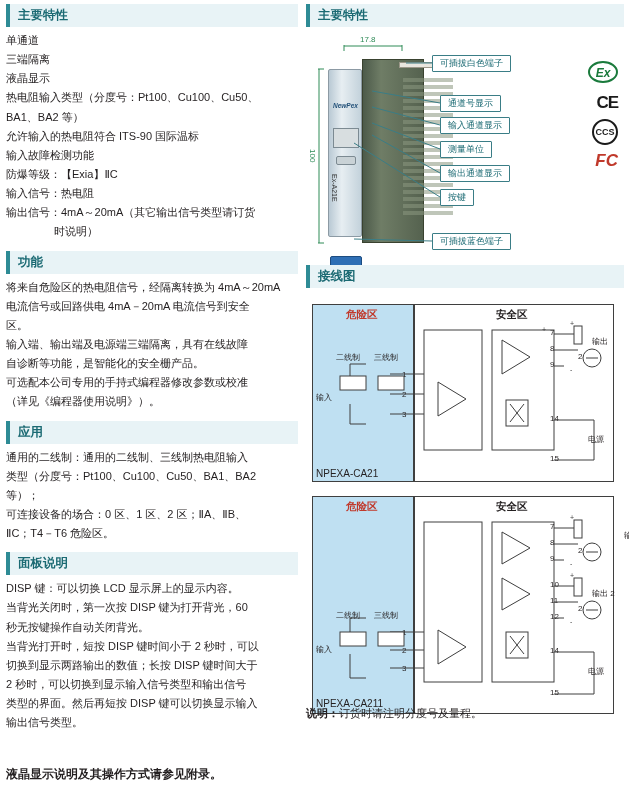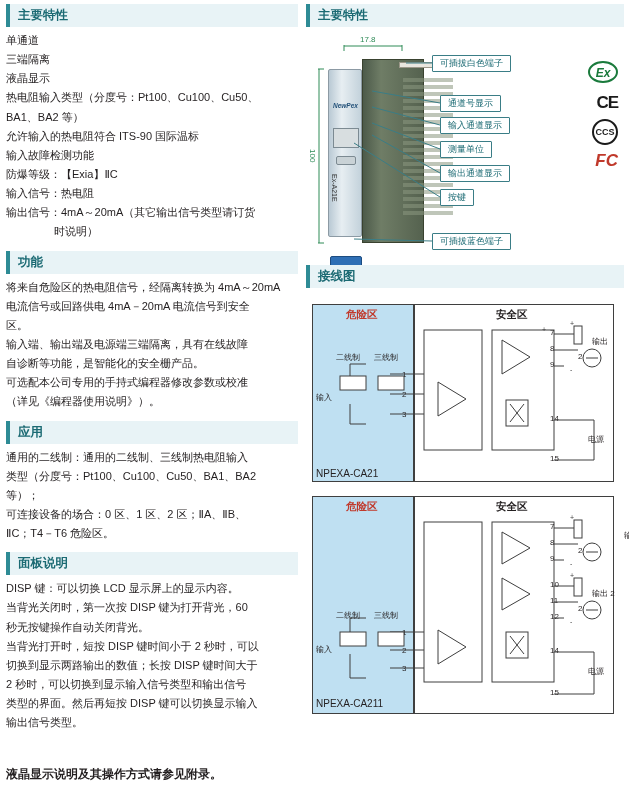--- a/index.html
+++ b/index.html
@@ -505,14 +505,17 @@
         <g fill="#3f3f3f" font-size="7" font-family="Liberation Sans, sans-serif">
           <text x="264" y="228">+</text>
           <text x="264" y="274">-</text>
           <text x="264" y="286">+</text>
           <text x="264" y="332">-</text>
         </g>
       </svg>
     </div>
   </div>
 
+  <div class="note-line">
+    <b>说明：</b><span>订货时请注明分度号及量程。</span>
+  </div>
 
 </div>
 
 </body></html>

